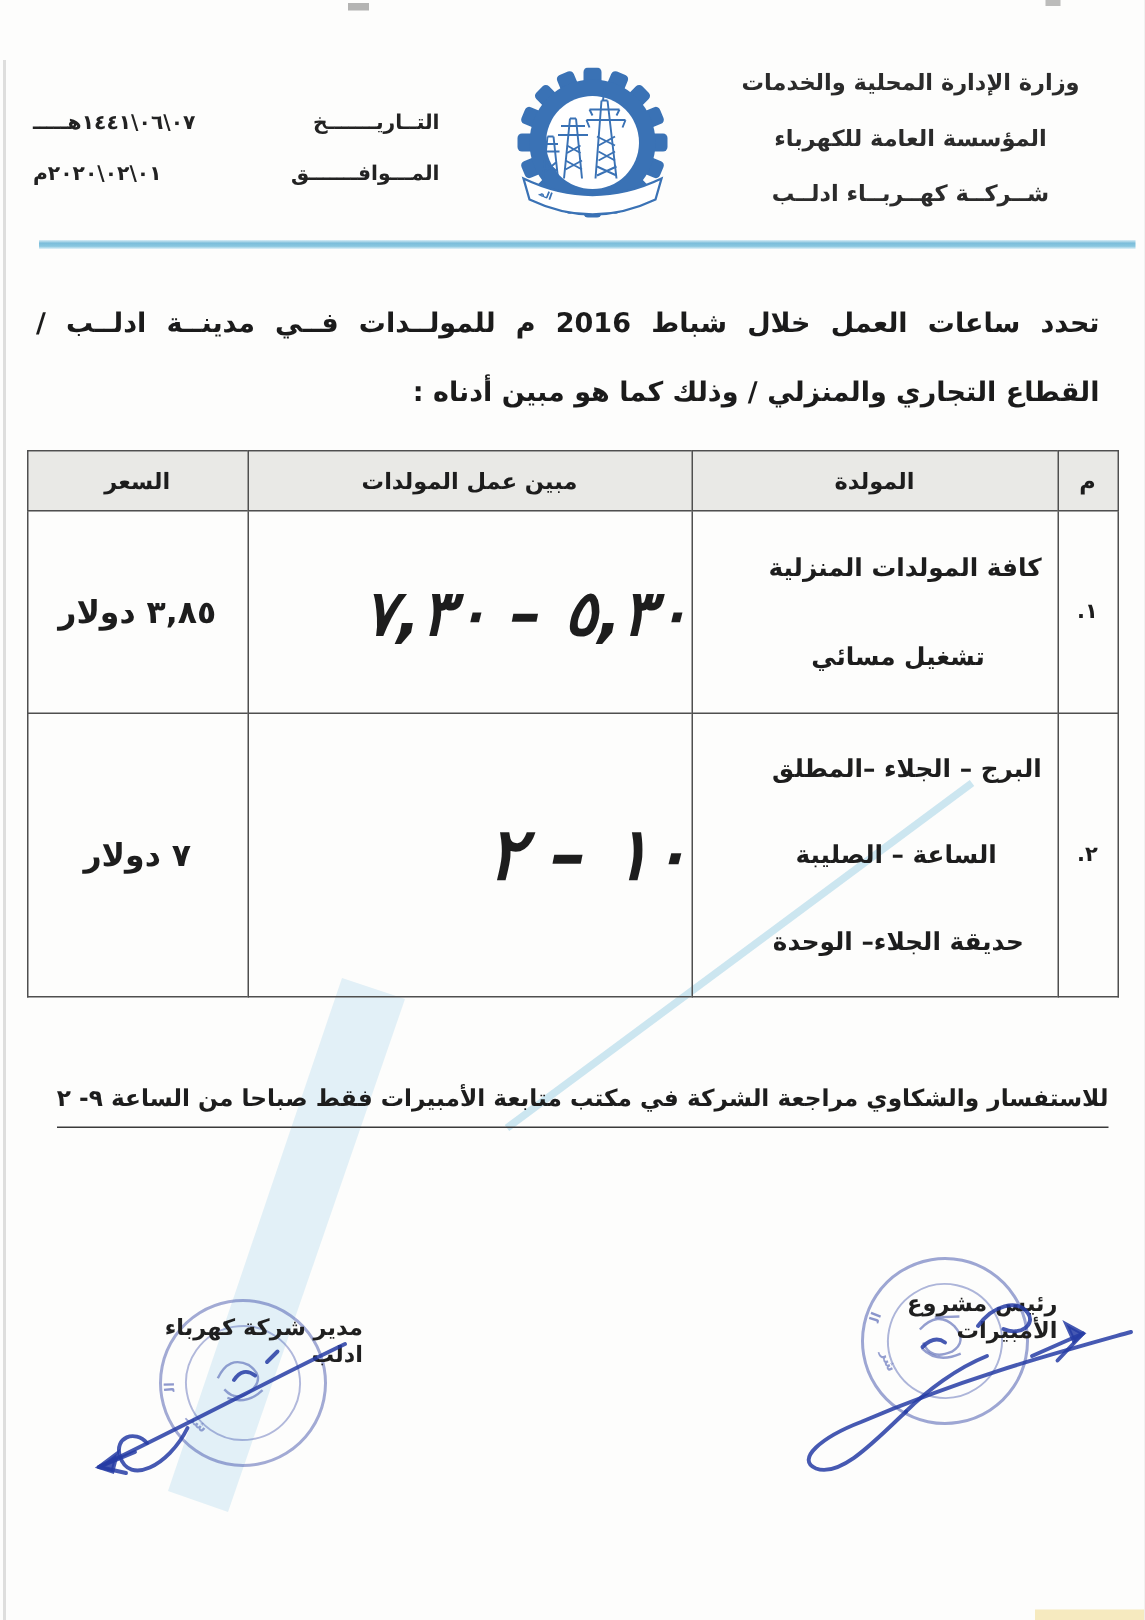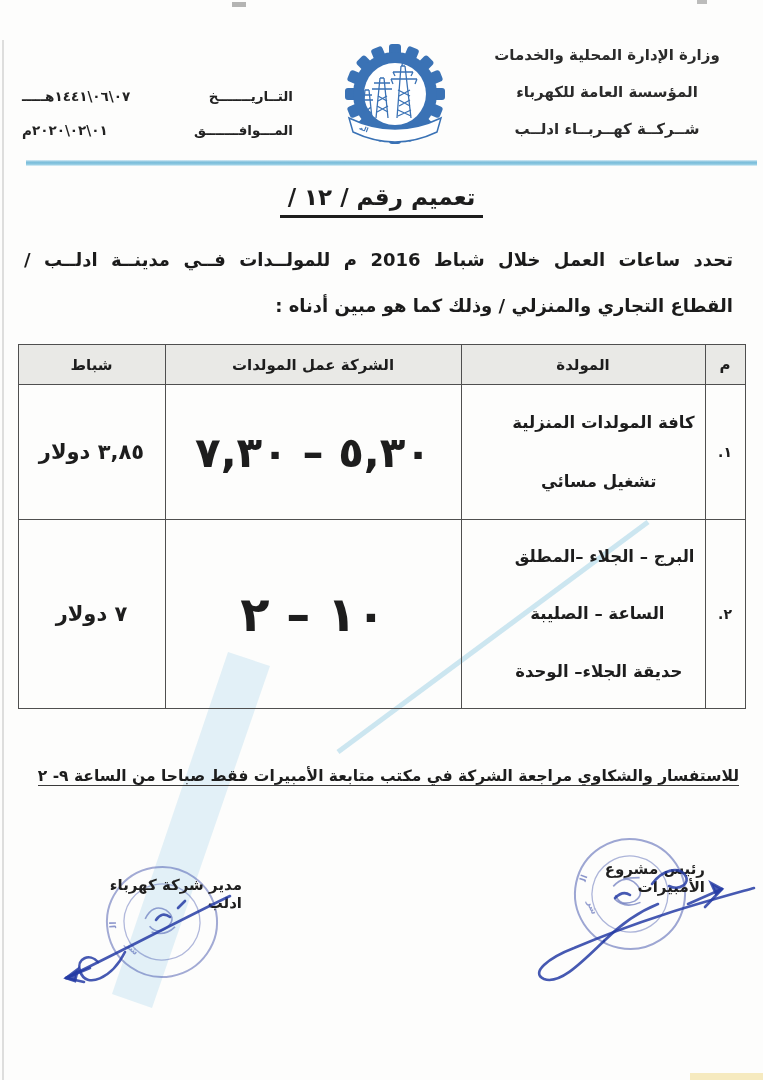--- a/index.html
+++ b/index.html
@@ -5,21 +5,21 @@
   html,body{margin:0;padding:0;background:#e8e8e8;}
   .page{
     position:relative; width:763px; height:1080px; margin:0 auto;
     background:#fdfdfc; overflow:hidden; direction:rtl;
     font-family:"DejaVu Sans", sans-serif; color:#1d1d1d; font-weight:bold;
   }
   .content{position:relative; z-index:1;}
   .artifacts{position:absolute; inset:0; z-index:0;}
 
   
-  .header{display:flex; align-items:flex-end; height:112px; padding:44px 20px 0 12px;}
+  .header{display:flex; align-items:center; height:112px; padding:44px 20px 0 12px;}
   .org{width:272px; text-align:center; font-size:15px; color:#2b2b2b;}
   .org div{margin-bottom:17px; line-height:20px;}
   .logo-wrap{width:152px; flex:0 0 auto; text-align:center; margin-top:2px;}
   .dates{flex:1; font-size:13.5px; margin-top:16px; padding:0 26px 0 10px; color:#222;}
   .date-row{display:flex; justify-content:space-between; margin-bottom:18px;}
 
   .divider{height:6px; margin:4px 6px 0 26px;
     background:linear-gradient(180deg,#d9edf6 0%,#7bbdda 35%,#8ac7e0 70%,#e4f3f9 100%);}
 
   .title{ text-align:center; margin-top:18px; font-size:23px;}
@@ -34,26 +34,26 @@
   table.gen-table{border-collapse:collapse; table-layout:fixed; width:727px; margin:15px auto 0;}
   .gen-table th,.gen-table td{border:1.4px solid #4f4f4f; background:transparent;}
   .gen-table thead th{height:37px; background:#e9e9e6; font-size:15px; font-weight:bold;}
   .col-num{width:40px;} .col-gen{width:244px;} .col-hours{width:296px;} .col-price{width:147px;}
   .row-1 td{height:118px;} .row-2 td{height:172px;}
   .num-cell{text-align:center; font-size:14px;}
   .gen-cell{font-size:16.5px; padding:8px 10px; vertical-align:middle;}
   .gen-cell .inner{display:flex; flex-direction:column; justify-content:space-around; height:100%;}
   .gen-cell .l{text-align:right;}
   .indent-a{margin-right:38px;} .indent-b{margin-right:30px;} .indent-c{margin-right:12px;}
-  .hours-cell{text-align:center;}
+  .hours-cell{font-style:italic;}
   .hours-lg{font-size:42px;} .hours-xl{font-size:48px;}
   .price-cell{text-align:center; font-size:21px;}
 
   .footer-note{margin:58px 24px 0 20px; text-align:right; font-size:15.5px;}
-  .footer-note span{border-bottom:1.5px solid #3a3a3a; padding-bottom:0;}
+  .footer-note span{border-bottom:1.5px solid #3a3a3a; padding-bottom:10px;}
 
   
   .sig-layer{position:absolute; inset:0; z-index:2;}
   .sig-label{position:absolute; font-size:15px; color:#1f1f1f;}
   .sig-label.right{left:540px; top:860px; width:165px; text-align:right;}
   .sig-label.left{left:72px; top:876px; width:170px; text-align:right;}
   .stamp{position:absolute;}
   .stamp-left{left:96px; top:856px; transform:rotate(-10deg);}
   .stamp-right{left:564px; top:828px; transform:rotate(12deg);}
   .sig-svg{position:absolute;}
@@ -128,43 +128,40 @@
         </div>
         <div class="date-row">
           <span>المـــوافـــــــق</span>
           <span>٠١\٠٢\٢٠٢٠م</span>
         </div>
       </div>
     </div>
 
     <div class="divider"></div>
 
-    <div class="title">
-      <span>تعميم رقم /  ١٢  /</span>
-    </div>
 
 
     <div class="body-text">
       <div class="body-line1">تحدد ساعات العمل خلال شباط 2016 م للمولــدات فــي مدينــة ادلــب /</div>
       <div class="body-line2">القطاع التجاري والمنزلي / وذلك كما هو مبين أدناه :</div>
     </div>
 
     <table class="gen-table">
       <colgroup>
         <col class="col-num">
           <col class="col-gen">
           <col class="col-hours">
           <col class="col-price">
       </colgroup>
       <thead>
         <tr>
           <th>م</th>
           <th>المولدة</th>
-          <th>الشركة عمل المولدات</th>
-          <th>شباط</th>
+          <th>مبين عمل المولدات</th>
+          <th>السعر</th>
         </tr>
       </thead>
       <tbody>
         <tr class="row-1">
           <td class="num-cell">١.</td>
           <td class="gen-cell">
             <div class="inner">
               <div class="l">كافة المولدات المنزلية</div>
               <div class="l indent-a">تشغيل مسائي</div>
             </div>

